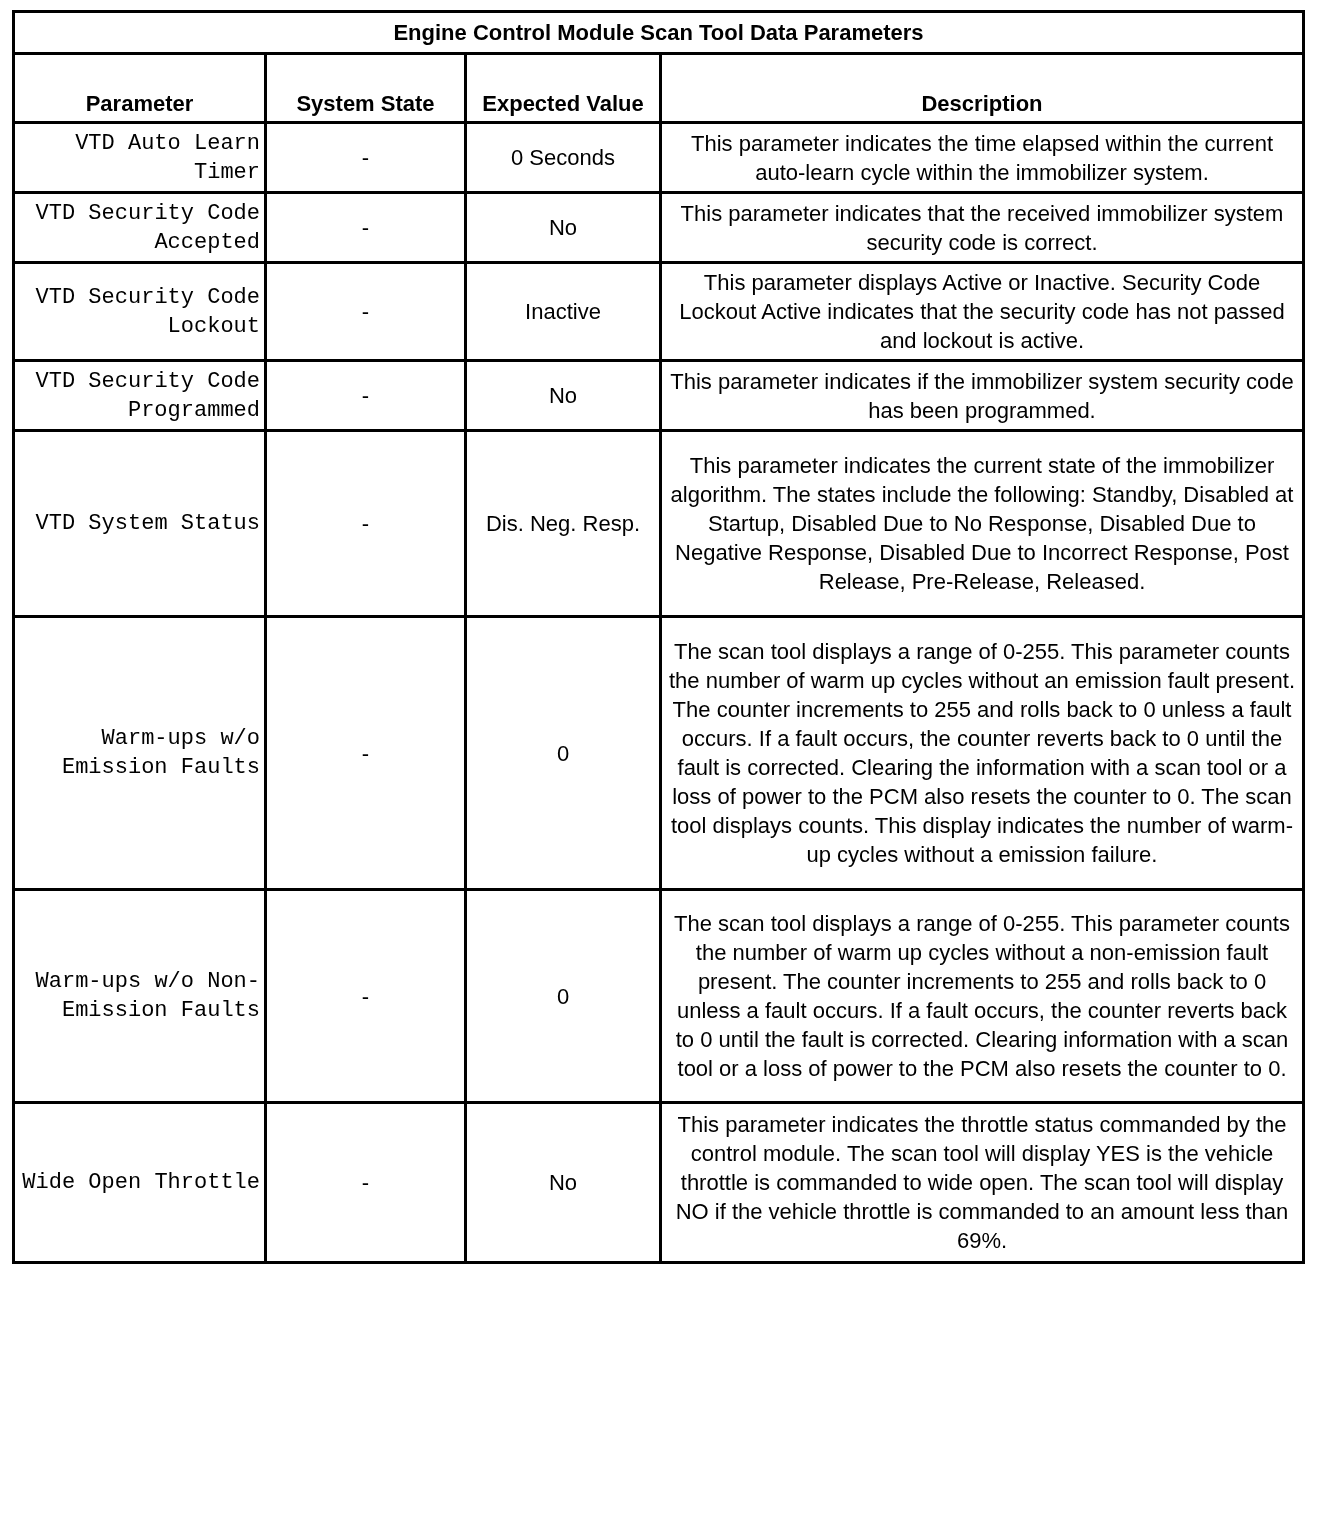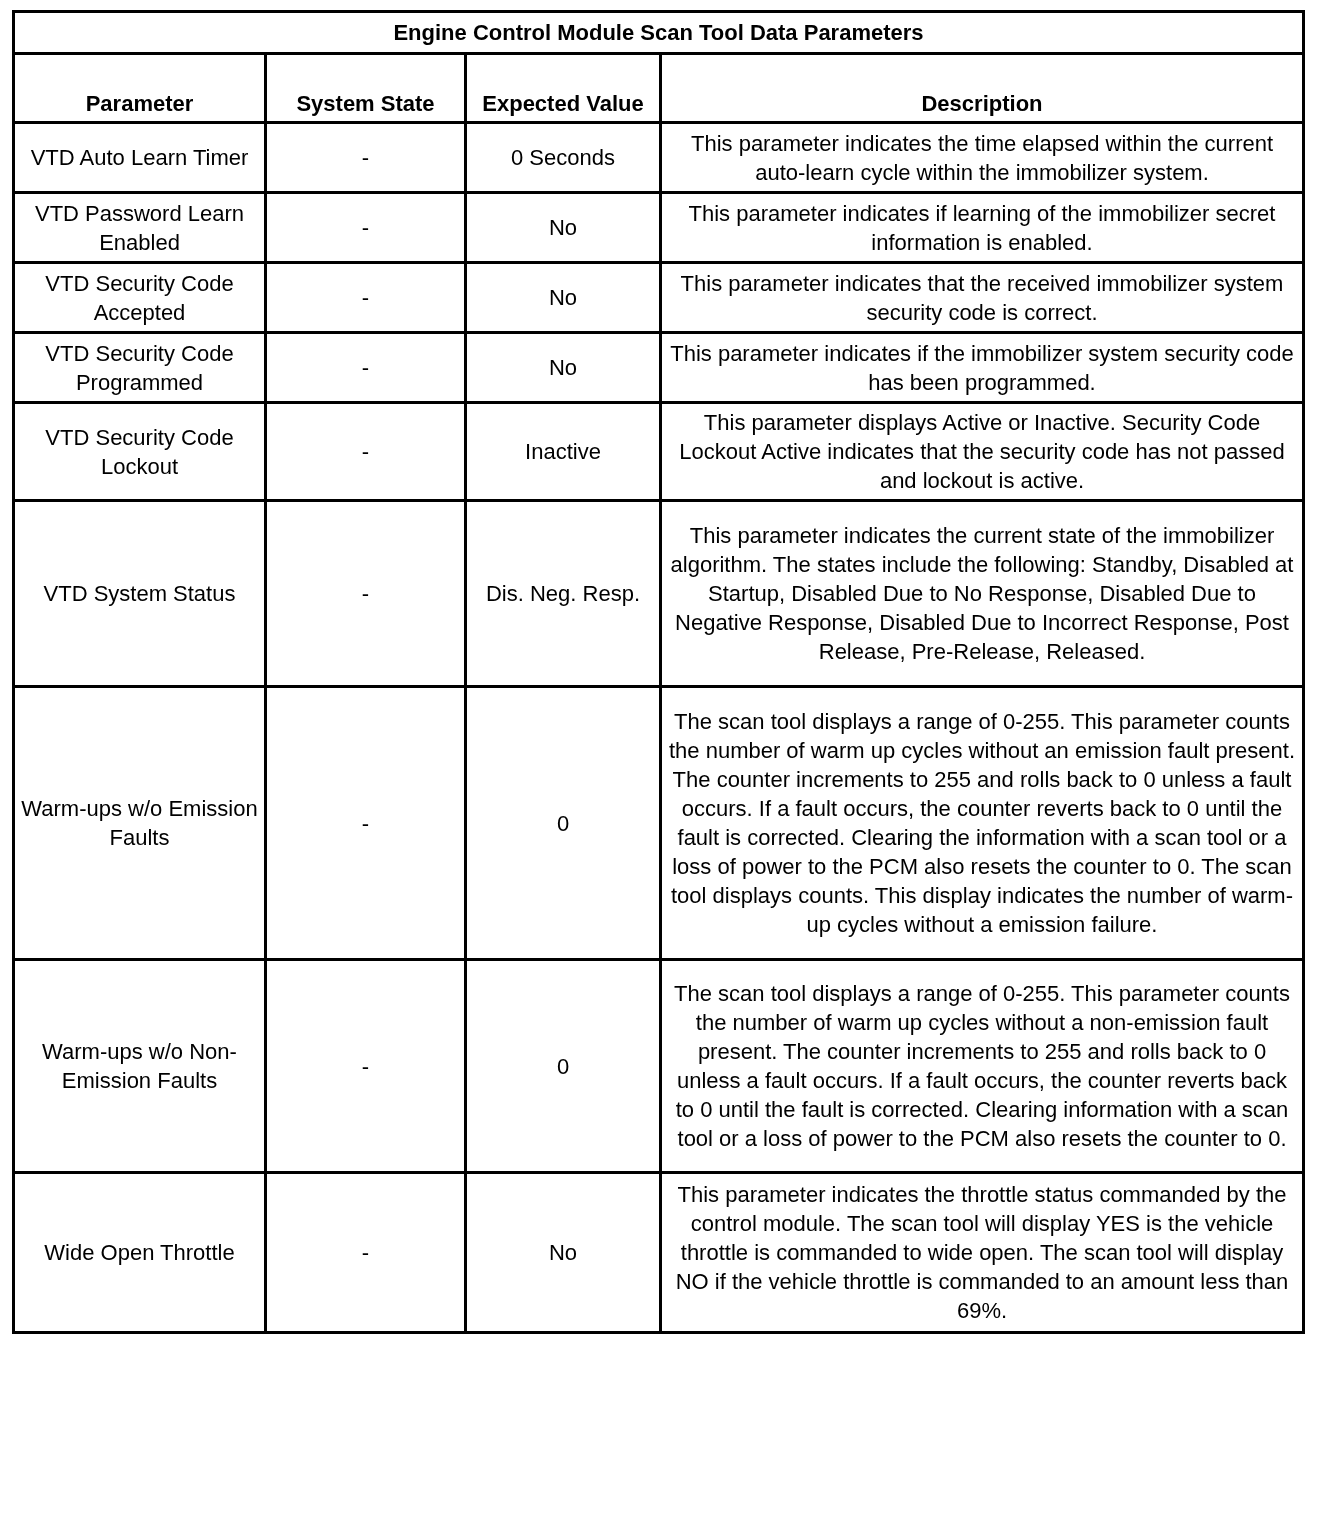--- a/index.html
+++ b/index.html
@@ -14,21 +14,21 @@
   }
   table.scan td, table.scan th {
     border: 3px solid #000;
     padding: 0 4px;
     font-size: 22px;
     line-height: 29px;
     vertical-align: middle;
   }
   th.title { height: 39px; font-weight: bold; font-size: 22px; }
   tr.colhdr th { height: 63px; font-weight: bold; vertical-align: bottom; padding-bottom: 3px; }
-  td.param { text-align: center; }
+  td.param { text-align: right; font-family: Liberation Mono, monospace; }
   td.state, td.value { text-align: center; }
   td.desc { text-align: center; padding-left: 5px; padding-right: 2px; }
   col.c1 { width: 252px; }
   col.c2 { width: 200px; }
   col.c3 { width: 195px; }
   col.c4 { width: 643px; }
 </style>
 </head>
 <body>
 
@@ -51,42 +51,36 @@
     </tr>
   </thead>
   <tbody>
     <tr style="height:70px">
       <td class="param">VTD Auto Learn Timer</td>
       <td class="state">-</td>
       <td class="value">0 Seconds</td>
       <td class="desc">This parameter indicates the time elapsed within the current auto-learn cycle within the immobilizer system.</td>
     </tr>
     <tr style="height:70px">
-      <td class="param">VTD Password Learn Enabled</td>
-      <td class="state">-</td>
-      <td class="value">No</td>
-      <td class="desc">This parameter indicates if learning of the immobilizer secret information is enabled.</td>
-    </tr>
-    <tr style="height:70px">
       <td class="param">VTD Security Code Accepted</td>
       <td class="state">-</td>
       <td class="value">No</td>
       <td class="desc">This parameter indicates that the received immobilizer system security code is correct.</td>
+    </tr>
+    <tr style="height:98px">
+      <td class="param">VTD Security Code Lockout</td>
+      <td class="state">-</td>
+      <td class="value">Inactive</td>
+      <td class="desc">This parameter displays Active or Inactive. Security Code Lockout Active indicates that the security code has not passed and lockout is active.</td>
     </tr>
     <tr style="height:70px">
       <td class="param">VTD Security Code Programmed</td>
       <td class="state">-</td>
       <td class="value">No</td>
       <td class="desc">This parameter indicates if the immobilizer system security code has been programmed.</td>
-    </tr>
-    <tr style="height:98px">
-      <td class="param">VTD Security Code Lockout</td>
-      <td class="state">-</td>
-      <td class="value">Inactive</td>
-      <td class="desc">This parameter displays Active or Inactive. Security Code Lockout Active indicates that the security code has not passed and lockout is active.</td>
     </tr>
     <tr style="height:186px">
       <td class="param">VTD System Status</td>
       <td class="state">-</td>
       <td class="value">Dis. Neg. Resp.</td>
       <td class="desc">This parameter indicates the current state of the immobilizer algorithm. The states include the following: Standby, Disabled at Startup, Disabled Due to No Response, Disabled Due to Negative Response, Disabled Due to Incorrect Response, Post Release, Pre-Release, Released.</td>
     </tr>
     <tr style="height:273px">
       <td class="param">Warm-ups w/o Emission Faults</td>
       <td class="state">-</td>

